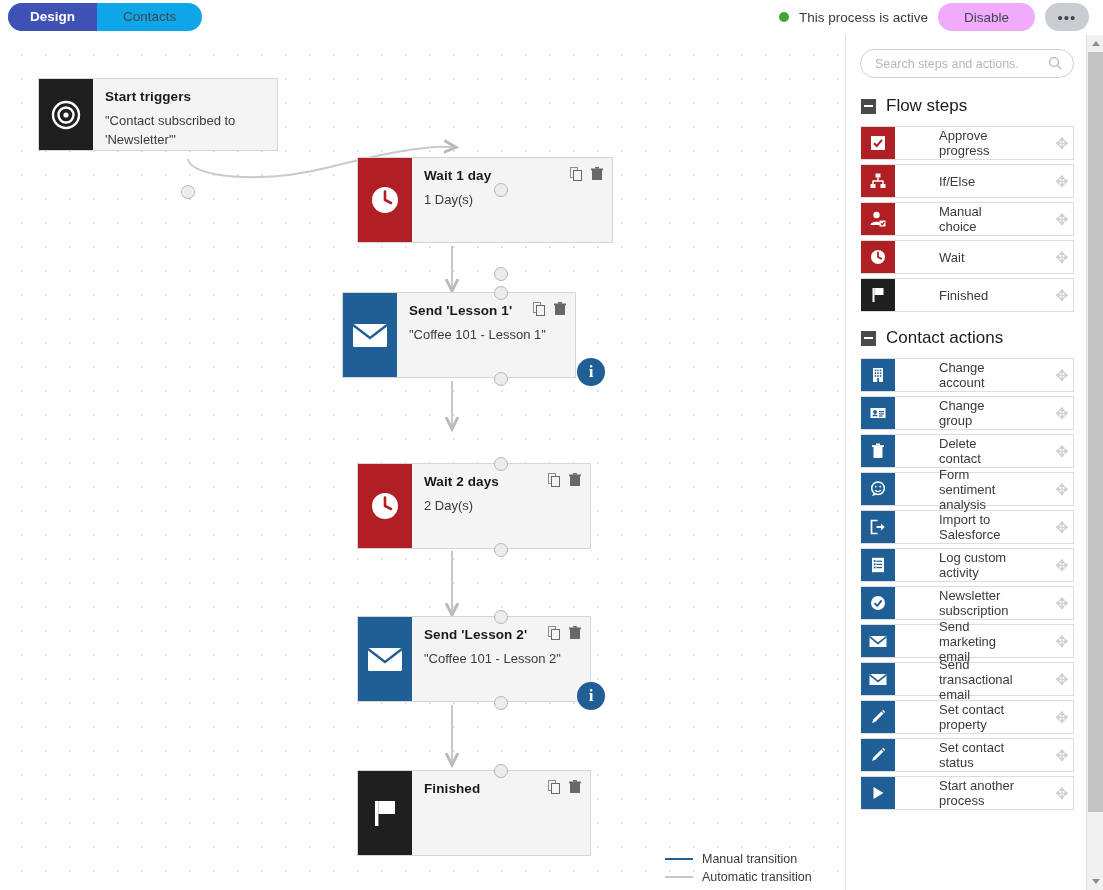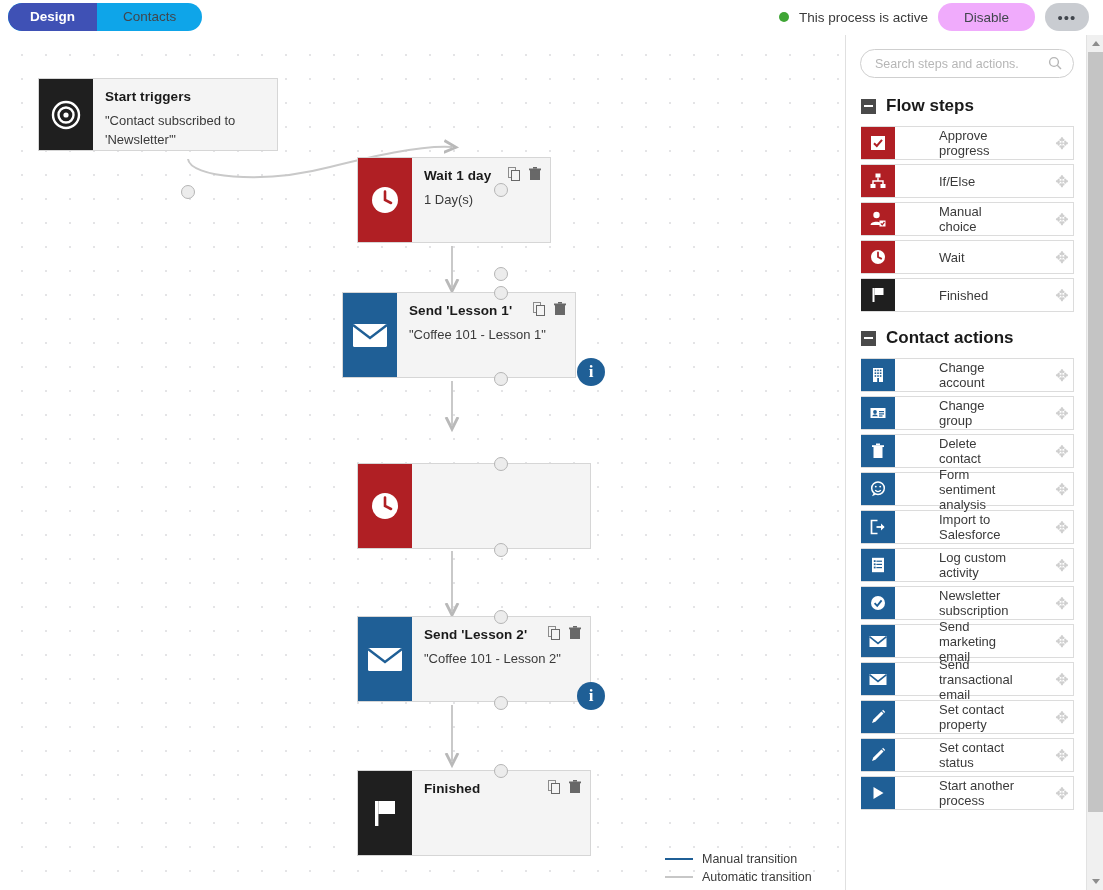--- a/index.html
+++ b/index.html
@@ -134,21 +134,21 @@
   .group-head {
     display: flex; align-items: center; gap: 10px;
     padding: 12px 14px 10px 15px;
   }
   .collapse-box {
     width: 15px; height: 15px; background: #4a4a4a;
     display: flex; align-items: center; justify-content: center;
     cursor: pointer;
   }
   .collapse-box i { display: block; width: 9px; height: 2px; background: #fff; }
-  .group-title { font-size: 17px; font-weight: bold; color: #1a1a1a; }
+  .group-title { font-size: 17px; font-weight: normal; color: #1a1a1a; }
 
   .item {
     display: flex; align-items: center;
     margin: 0 14px 4px 15px; height: 34px;
     border: 1px solid #dcdcdc; background: #ffffff;
     cursor: pointer;
     gap: 32px;
   }
   .item-icon {
     width: 34px; height: 32px; flex: 0 0 34px; margin: -1px 0 -1px -1px;
@@ -229,21 +229,21 @@
           <circle cx="16" cy="16" r="2.6" fill="#fff"></circle>
         </svg>
       </div>
       <div class="node-body">
         <div class="node-title">Start triggers</div>
         <div class="node-sub">"Contact subscribed to 'Newsletter'"</div>
       </div>
     </div>
     <div class="port" style="left:181px; top:150px;"></div>
 
-    <div class="node" style="left:357px; top:122px; width:194px; height:86px;">
+    <div class="node" style="left:357px; top:122px; width:256px; height:86px;">
       <div class="node-icon red">
         <svg width="34" height="34" viewBox="0 0 34 34">
           <circle cx="17" cy="17" r="13" fill="#fff"></circle>
           <path d="M17,8.5 L17,17 L23,20" fill="none" stroke="#b01f24" stroke-width="2.6" stroke-linecap="round"></path>
         </svg>
       </div>
       <div class="node-body">
         <div class="node-title">Wait 1 day</div>
         <div class="node-sub">1 Day(s)</div>
         <div class="node-actions">
@@ -296,20 +296,39 @@
     <div class="port" style="left:494px; top:251px;"></div>
     <div class="port" style="left:494px; top:337px;"></div>
     <div class="info-badge" style="left:577px; top:323px;">i</div>
 
     <div class="node" style="left:357px; top:428px; width:234px; height:86px;">
       <div class="node-icon red">
         <svg width="34" height="34" viewBox="0 0 34 34">
           <circle cx="17" cy="17" r="13" fill="#fff"></circle>
           <path d="M17,8.5 L17,17 L23,20" fill="none" stroke="#b01f24" stroke-width="2.6" stroke-linecap="round"></path>
         </svg>
+      </div>
+      <div class="node-body">
+        <div class="node-title">Wait 2 days</div>
+        <div class="node-sub">2 Day(s)</div>
+        <div class="node-actions">
+          <span>
+            <svg width="13" height="14" viewBox="0 0 13 14">
+              <rect x="0.5" y="0.5" width="7" height="10" fill="none" stroke="#6a6a6a"></rect>
+              <rect x="3.5" y="3.5" width="8" height="10" fill="#f4f4f4" stroke="#3a3a3a"></rect>
+            </svg>
+          </span>
+          <span>
+            <svg width="12" height="14" viewBox="0 0 12 14">
+              <rect x="1" y="3" width="10" height="10" fill="#3a3a3a"></rect>
+              <rect x="0" y="1.5" width="12" height="1.8" fill="#3a3a3a"></rect>
+              <rect x="4" y="0" width="4" height="1.6" fill="#3a3a3a"></rect>
+            </svg>
+          </span>
+        </div>
       </div>
     </div>
     <div class="port" style="left:494px; top:422px;"></div>
     <div class="port" style="left:494px; top:508px;"></div>
 
     <div class="node" style="left:357px; top:581px; width:234px; height:86px;">
       <div class="node-icon blue">
         <svg width="36" height="28" viewBox="0 0 36 28">
           <rect x="1" y="3" width="34" height="23" rx="1.5" fill="#fff"></rect>
           <path d="M1,4 L18,17 L35,4" fill="none" stroke="#1f5f96" stroke-width="2.4"></path>

